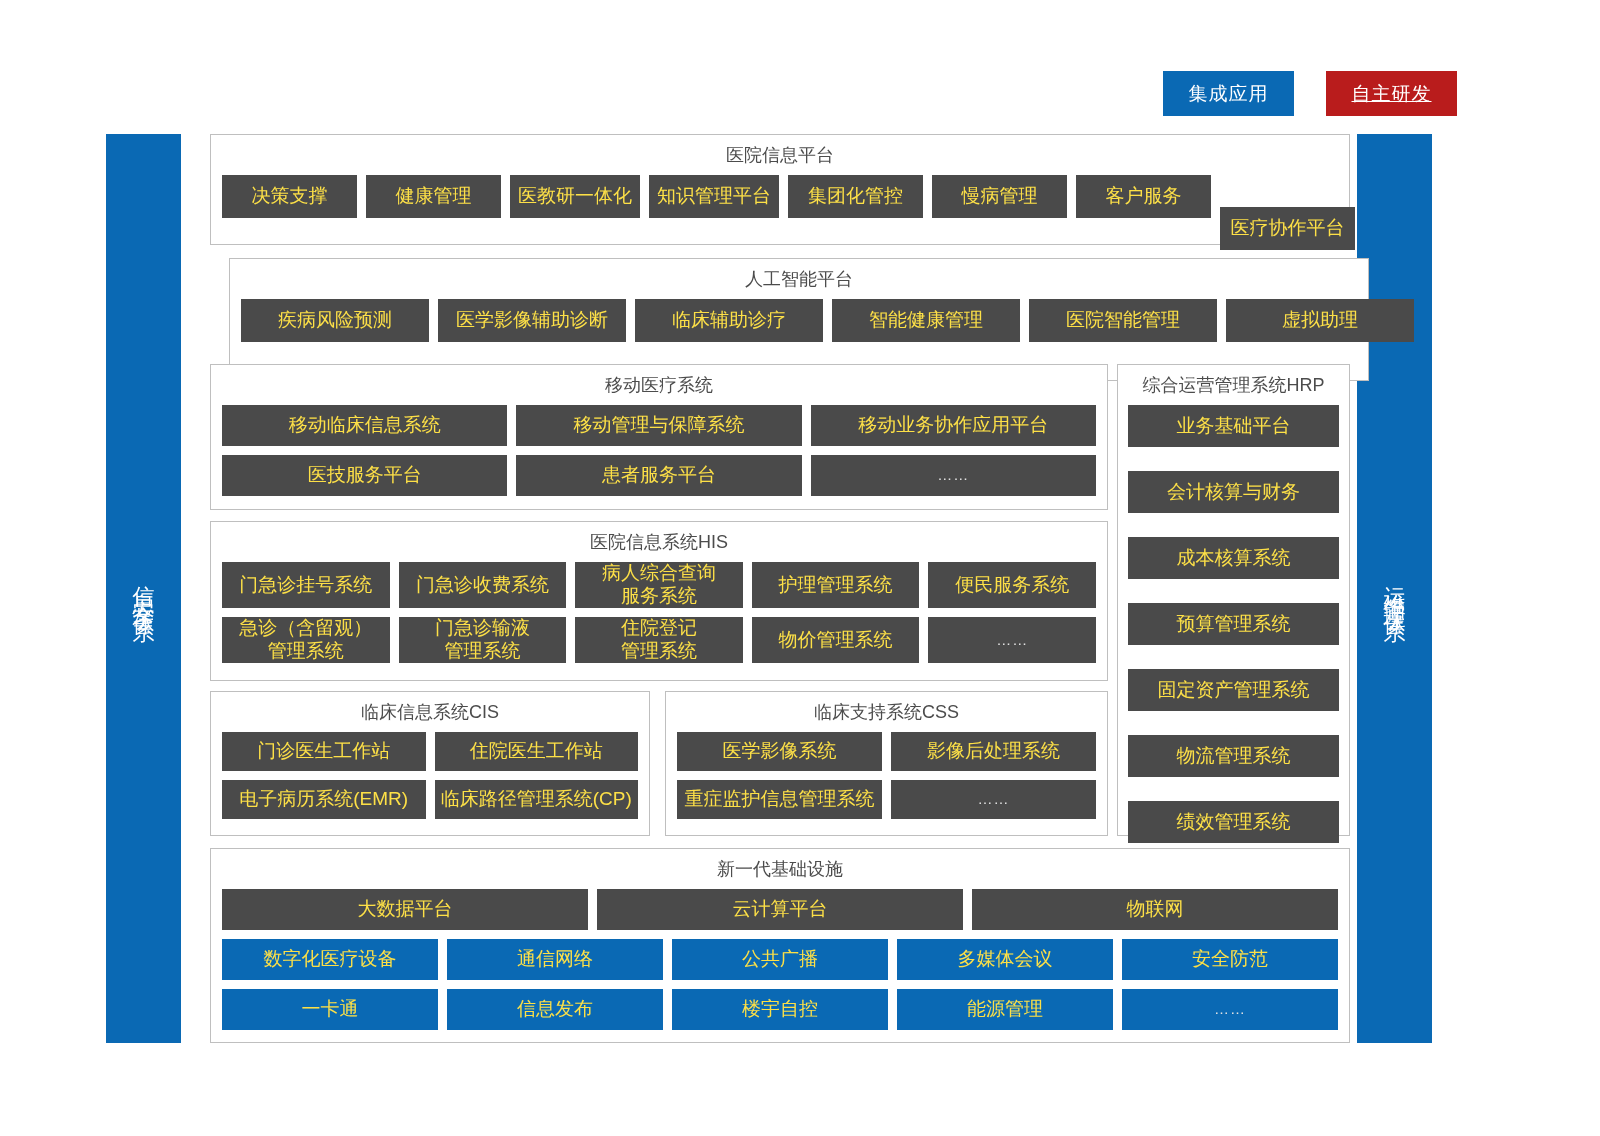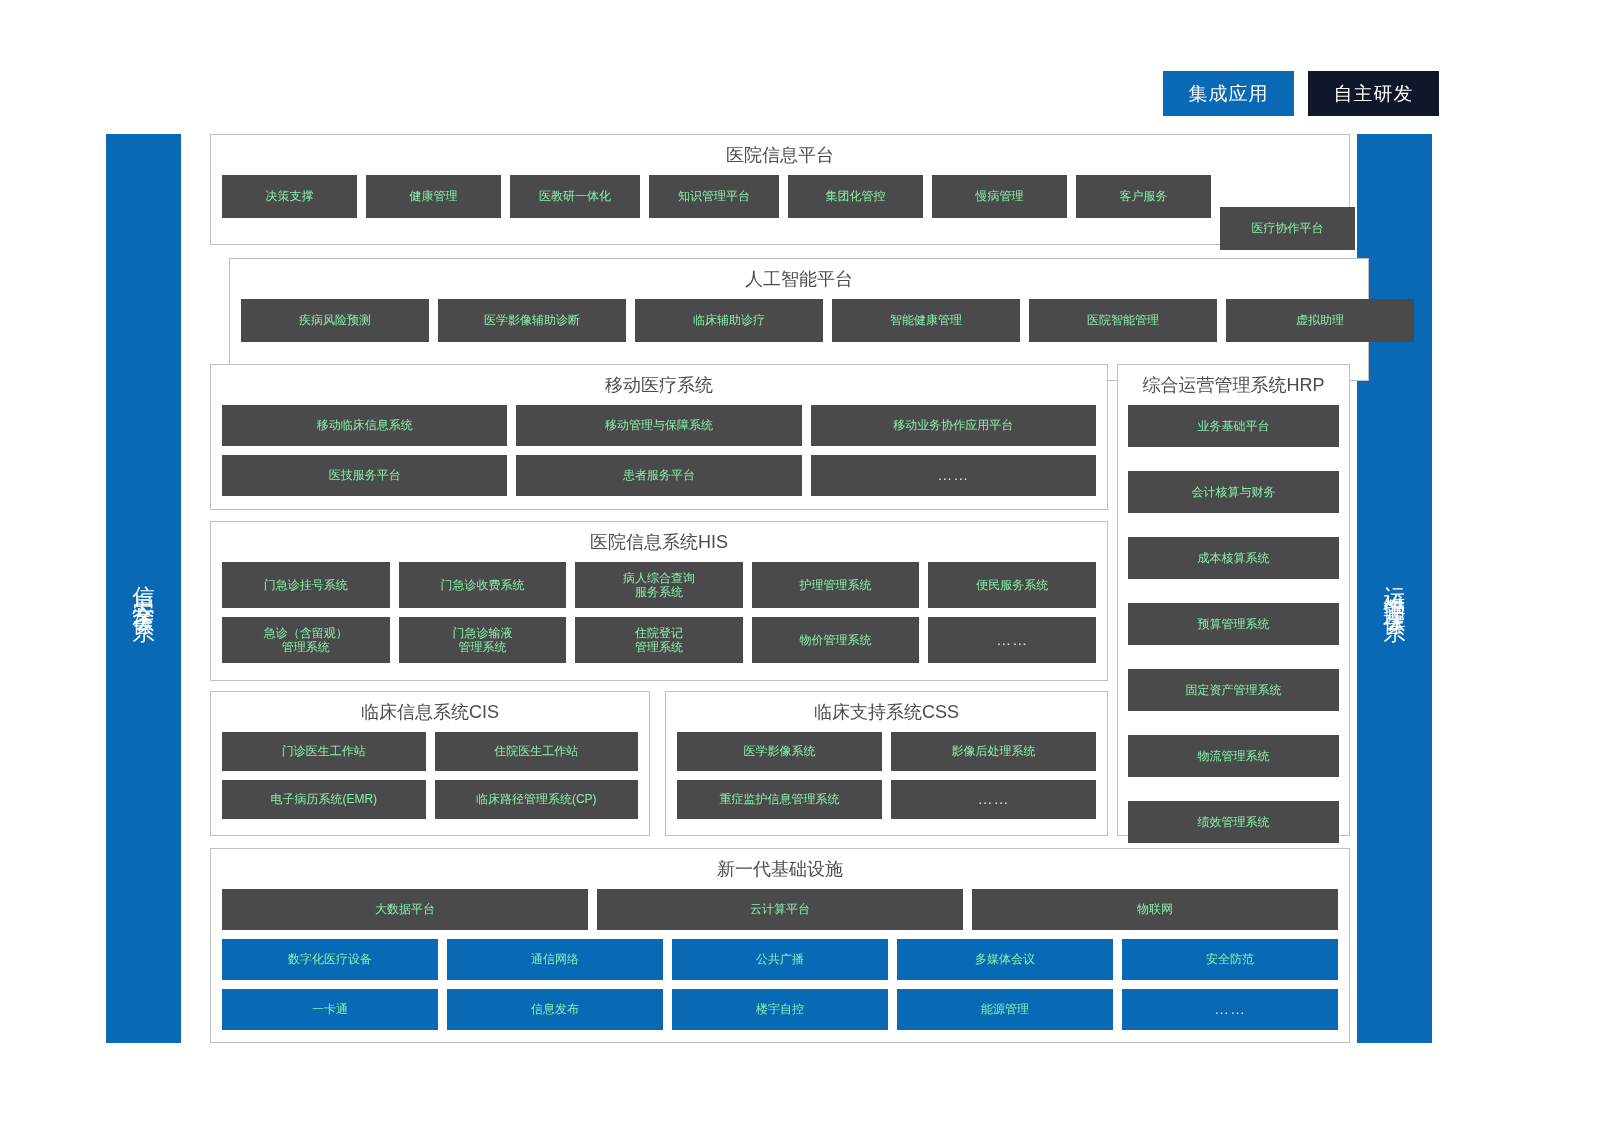--- a/index.html
+++ b/index.html
@@ -6,27 +6,27 @@
   body{
     width:1600px;height:1136px;
     font-family:"Liberation Sans","DejaVu Sans",sans-serif;
     color:#3f3f3f;
     -webkit-font-smoothing:antialiased;
     overflow:hidden;
   }
   .page{position:relative;width:1600px;height:1136px;}
 
   
-  .legend{position:absolute;left:1163px;top:71px;display:flex;gap:14px;}
+  .legend{position:absolute;left:1163px;top:71px;display:flex;gap:32px;}
   .legend-chip{
     width:131px;height:45px;display:flex;align-items:center;justify-content:center;
     color:#ffffff;font-size:19px;letter-spacing:1px;
   }
   .chip-blue{background:#0a69b4;}
-  .chip-dark{background:#0f172a;}
+  .chip-dark{background:#b91c1c;text-decoration:underline;}
 
   
   .sidebar{
     position:absolute;top:134px;width:75px;height:909px;background:#0a69b4;
     display:flex;align-items:center;justify-content:center;
   }
   .sidebar-left{left:106px;}
   .sidebar-right{left:1357px;}
   .sidebar span{
     writing-mode:vertical-rl;text-orientation:upright;
@@ -39,21 +39,21 @@
     box-sizing:border-box;padding:0;
   }
   .panel-title{
     text-align:center;font-size:18px;color:#4c4c4c;
     padding-top:11px;padding-bottom:9px;line-height:1.1;
   }
   .row{display:flex;gap:9px;padding:0 11px 9px 11px;box-sizing:border-box;}
   .row:last-child{padding-bottom:11px;}
 
   .box{
-    background:#4a4a4a;color:#86efac;font-size:12px;
+    background:#4a4a4a;color:#fde047;font-size:19px;
     display:flex;align-items:center;justify-content:center;text-align:center;
     box-sizing:border-box;line-height:1.18;padding:2px 6px;
     white-space:pre-line;
   }
   .box.blue{background:#0a69b4;}
   .box.dots{letter-spacing:1px;font-size:15px;color:#e3e3e3;}
 
   
   #sec-hip{left:210px;top:134px;width:1140px;height:111px;}
   #sec-hip .row .box{height:43px;}

